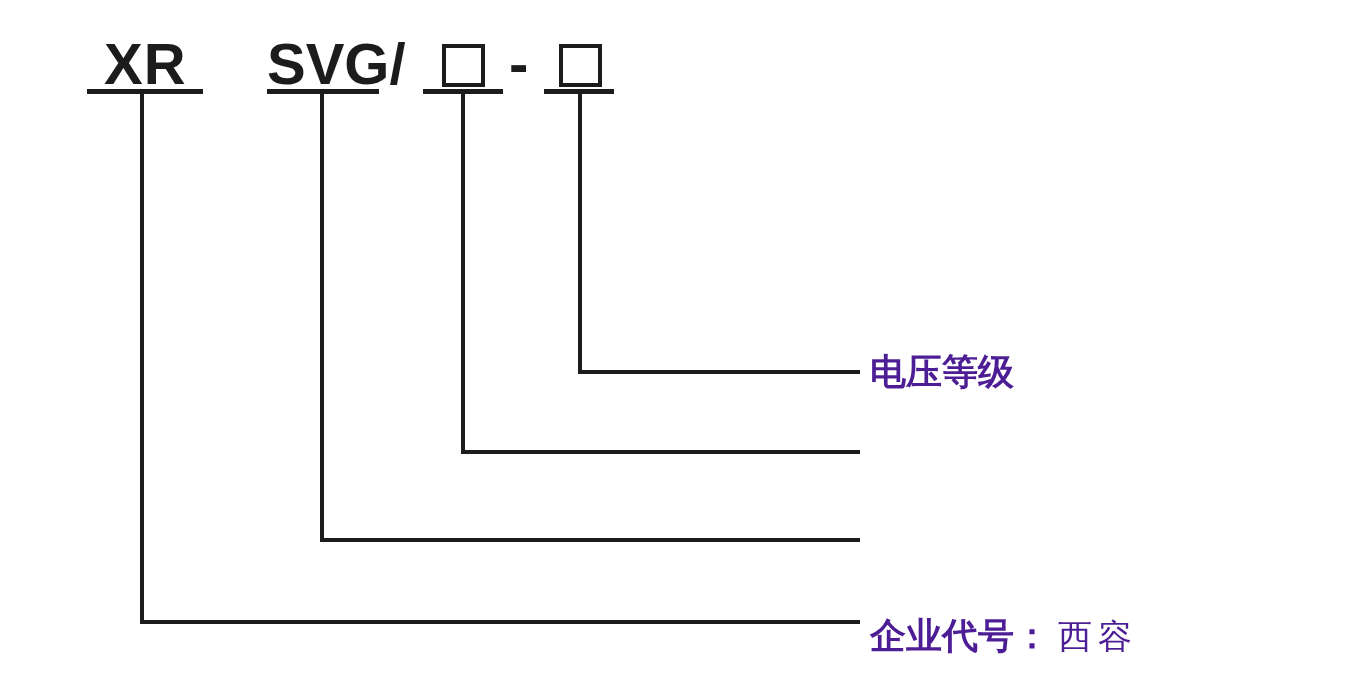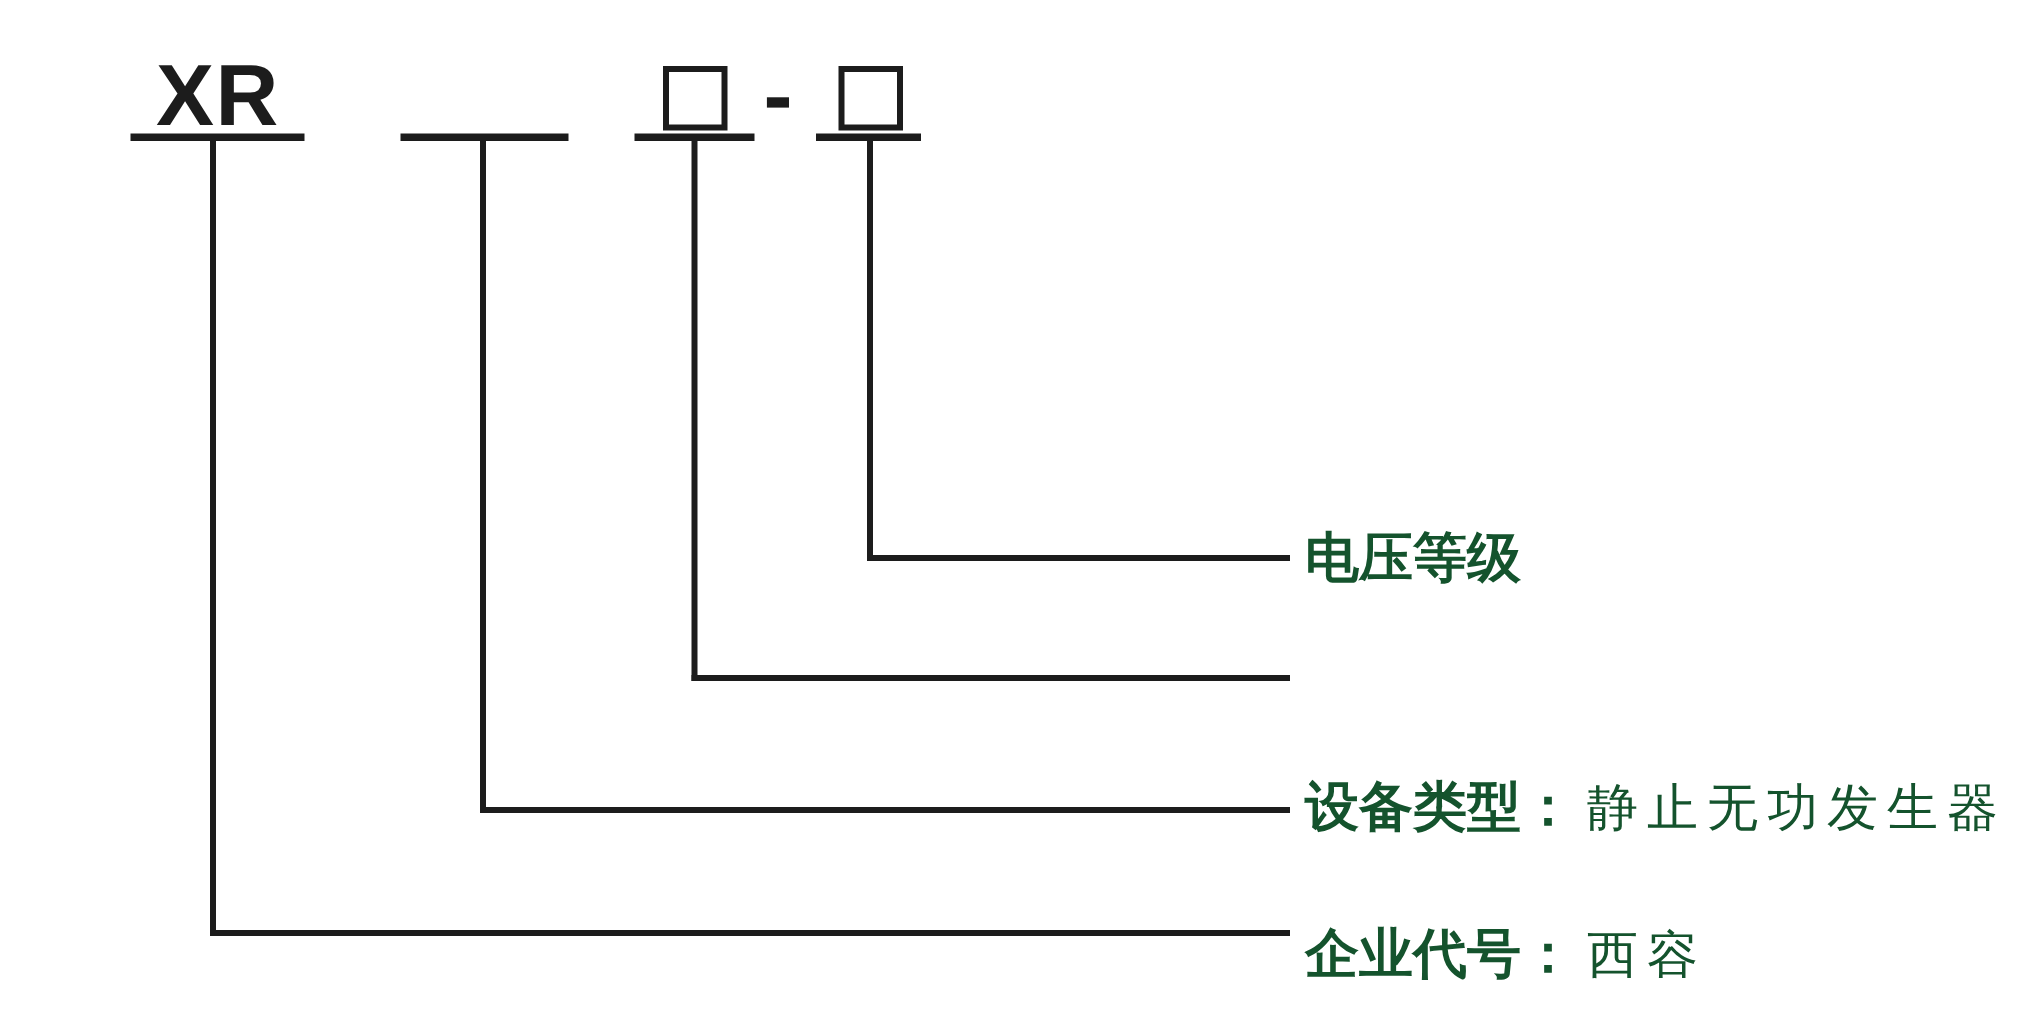--- a/index.html
+++ b/index.html
@@ -73,41 +73,42 @@
   #h-company  { left: 140px; top: 620px; width: 720px; }
   
   .callout-label {
     position: absolute;
     left: 870px;
     font-family: "Liberation Sans", sans-serif;
     font-size: 36px;
     font-weight: bold;
     line-height: 40px;
     white-space: nowrap;
-    color: #14532d;
+    color: #4c1d95;
   }
   #label-voltage  { top: 352px; }
   #label-capacity { top: 432px; }
   #label-type     { top: 518px; }
   #label-company  { top: 616px; }
   .callout-value {
     font-family: "Liberation Serif", serif;
     font-weight: normal;
     font-size: 34px;
     letter-spacing: 6px;
     margin-left: 8px;
   }
 </style>
 </head>
 <body>
 
 <div id="stage">
 
   <span id="company-code" class="code-text">XR</span>
 
+  <span id="device-type" class="code-text">SVG/</span>
 
   <div id="box-capacity" class="placeholder-box"></div>
 
   <span id="dash-sep" class="code-text">-</span>
 
   <div id="box-voltage" class="placeholder-box"></div>
 
   <div id="ul-company" class="underline"></div>
   <div id="ul-type" class="underline"></div>
   <div id="ul-capacity" class="underline"></div>
@@ -121,21 +122,18 @@
   <div id="h-voltage" class="hline"></div>
   <div id="h-capacity" class="hline"></div>
   <div id="h-type" class="hline"></div>
   <div id="h-company" class="hline"></div>
 
   <div id="label-voltage" class="callout-label">
     <span>电压等级</span>
   </div>
 
 
-  <div id="label-type" class="callout-label">
-    <span>设备类型：</span><span class="callout-value">静止无功发生器</span>
-  </div>
 
   <div id="label-company" class="callout-label">
     <span>企业代号：</span><span class="callout-value">西容</span>
   </div>
 
 </div>
 
 </body></html>

